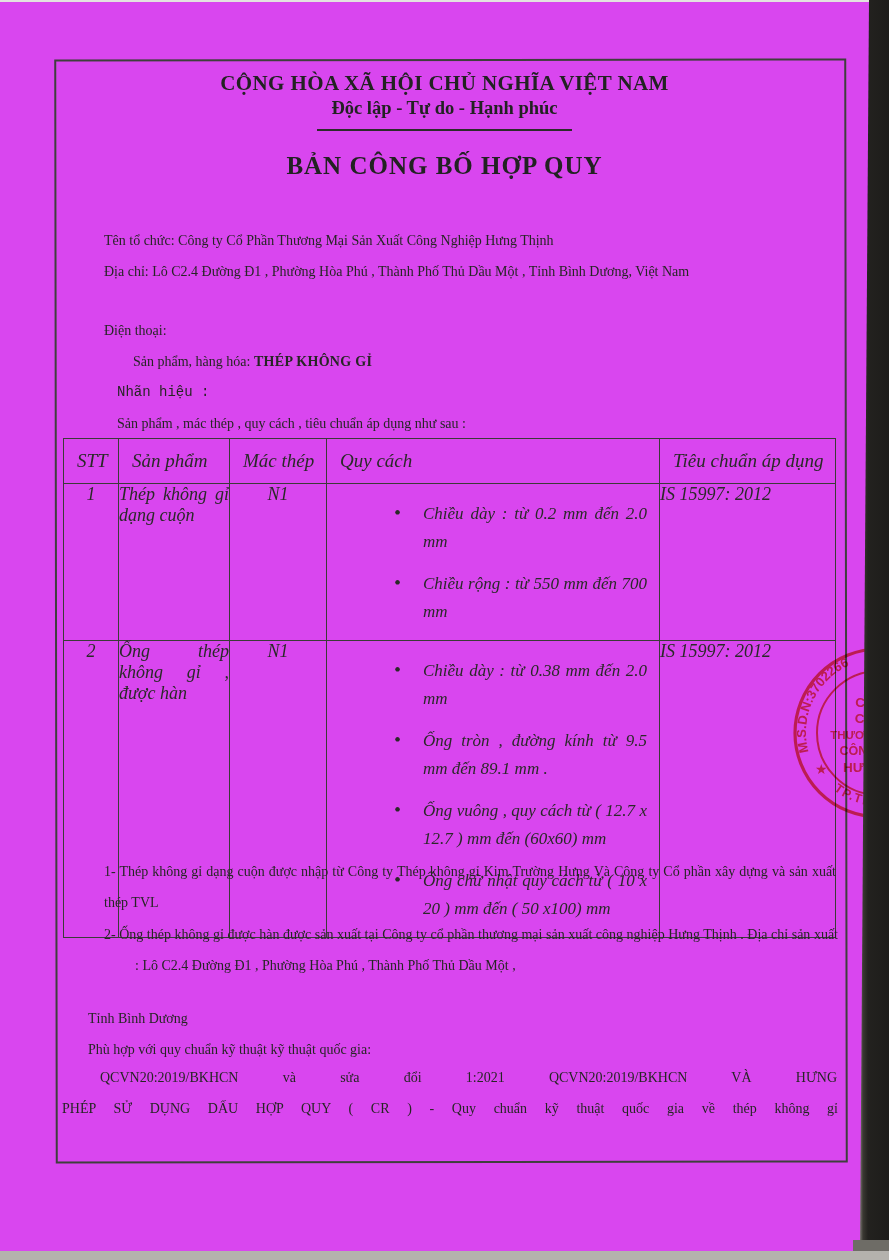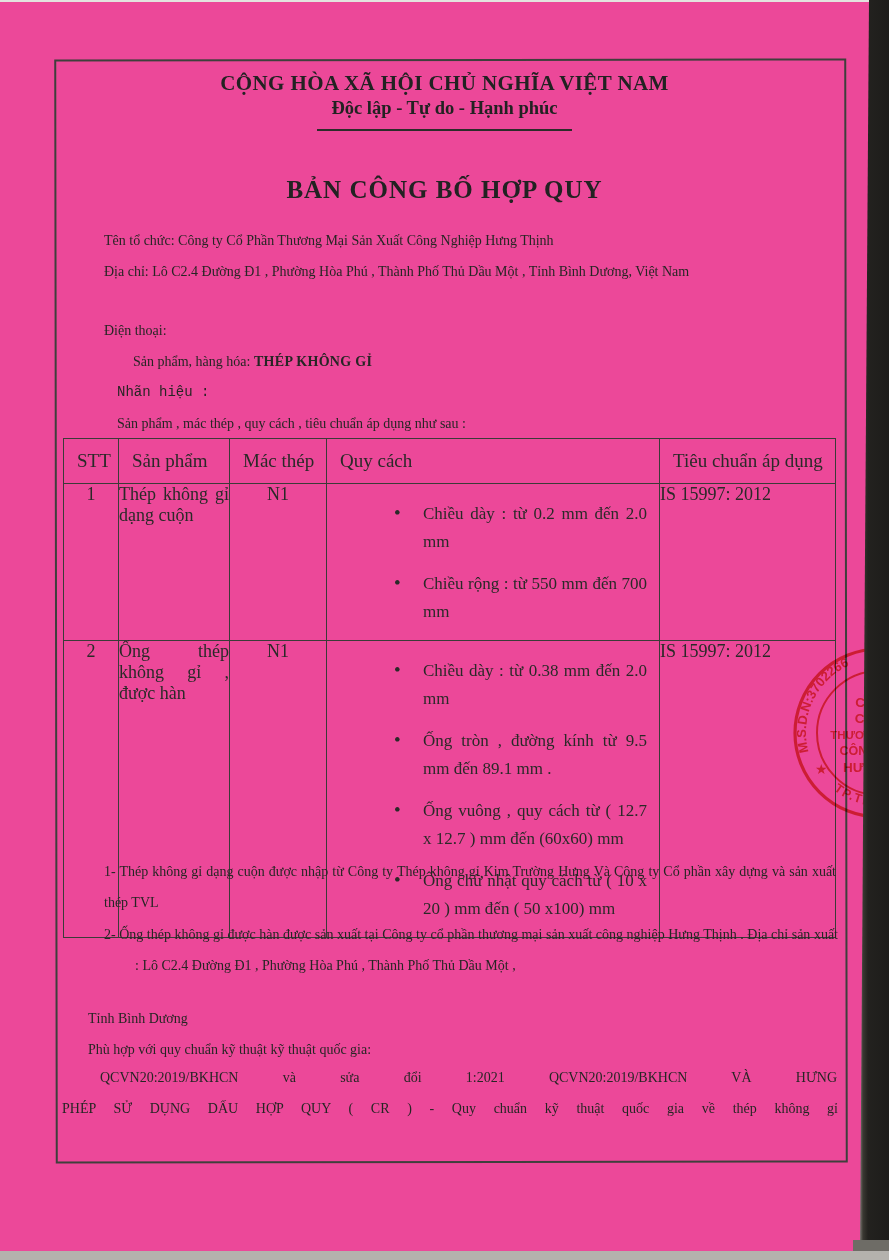--- a/index.html
+++ b/index.html
@@ -1,19 +1,19 @@
 <!DOCTYPE html>
 <html><head>
 <meta charset="utf-8">
 <style>
   html,body{margin:0;padding:0;background:#ffffff;}
   .page{
     position:relative;
     width:889px;height:1260px;
-    background:#ec4899;
+    background:#d946ef;
     overflow:hidden;
     font-family:"Liberation Serif","DejaVu Serif",serif;
     color:#262624;
   }
   
   .top-scan{position:absolute;left:0;top:0;width:100%;height:2px;background:#e3e3df;}
 
   
   .frame{
     position:absolute;left:55px;top:59px;width:788px;height:1100px;
@@ -23,21 +23,21 @@
 
   .abs{position:absolute;}
   .center{text-align:center;width:100%;}
 
   .nat-title{top:71px;font-size:21px;font-weight:bold;letter-spacing:.4px;color:#222;}
   .motto-wrap{top:98px;}
   .motto{
     display:inline-block;font-size:18.5px;font-weight:bold;color:#222;
     padding:0 14px 10px 14px;border-bottom:2.5px solid #2c2c2a;
   }
-  .doc-title{top:152px;font-size:25px;font-weight:bold;letter-spacing:1px;color:#222;margin-top:24px;}
+  .doc-title{top:152px;font-size:25px;font-weight:bold;letter-spacing:1px;color:#222;}
   .doc-number{top:192px;font-size:20px;color:#262624;}
 
   .para{font-size:14px;line-height:31px;color:#29292.7;}
 
   .org-name{left:104px;top:225px;width:710px;}
   .org-address{left:104px;top:256px;width:694px;}
   .phone{left:104px;top:315px;}
   .product-line{left:117px;top:346px;margin-left:16px;}
   .product-line b{letter-spacing:.3px;}
   .brand-line{left:117px;top:377px;font-family:Liberation Mono, monospace;}
@@ -46,20 +46,21 @@
   
   table.spec{
     position:absolute;left:63px;top:438px;
     border-collapse:collapse;table-layout:fixed;
     font-size:18px;color:#2a2a28;
   }
   table.spec td,table.spec th{
     border:1.6px solid #3b3b38;
     vertical-align:top;
     padding:0;
+    font-style:italic;
   }
   table.spec th{
     font-weight:normal;font-size:19px;height:44px;
     text-align:left;padding:0 0 0 13px;vertical-align:middle;
   }
   th.c,td.c{text-align:center;padding-left:0;}
   td.num{padding-top:11px;}
   td.grade{padding-top:11px;}
   td.prod{padding:11px 12px 0 13px;text-align:justify;}
   td.std{padding:11px 6px 0 13px;}

